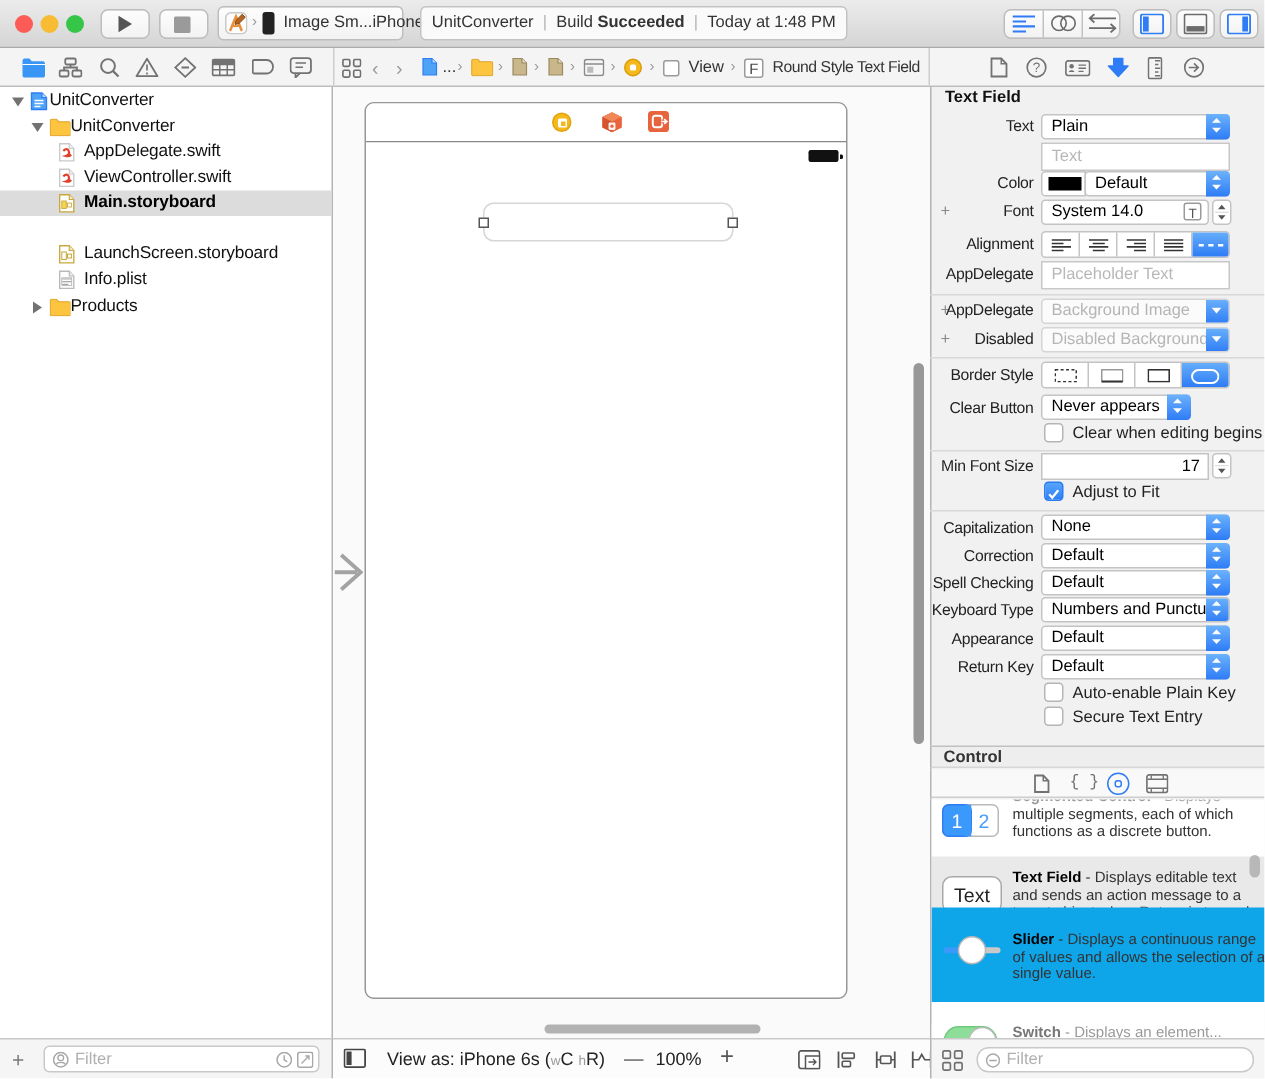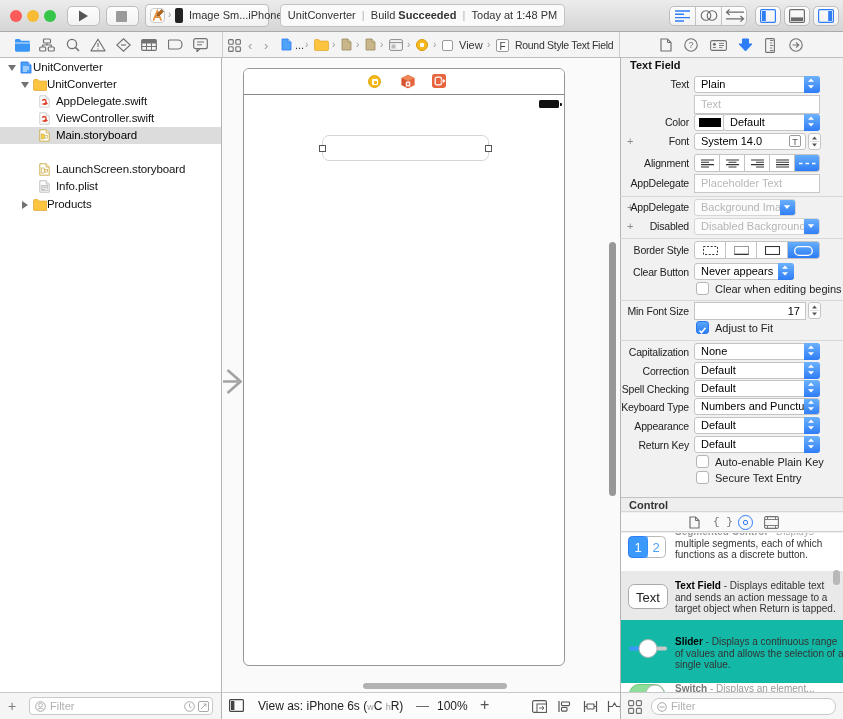--- a/index.html
+++ b/index.html
@@ -263,21 +263,21 @@
         </svg>
   <span class="abs" style="left:56px">AppDelegate.swift</span>
  </div>
  <div class="trow" style="top:69px;background:#dcdcdc">
   <svg class="abs" style="left:39px;top:2px" width="11" height="13" viewBox="0 0 11 13">
           <path d="M0.8 0.8h6.4L10.2 4v8.2H0.8z" fill="#fff" stroke="#c9a93f" stroke-width="0.9"></path>
           <path d="M7.2 0.8V4h3" fill="#f6ecca" stroke="#c9a93f" stroke-width="0.8"></path>
           <rect x="2.2" y="5" width="3" height="5" fill="#f6d44b" stroke="#c9a93f" stroke-width="0.6"></rect>
           <rect x="6" y="6.4" width="2.6" height="2.6" fill="#fff" stroke="#c9a93f" stroke-width="0.6"></rect>
         </svg>
-  <span class="abs" style="left:56px;font-weight:normal;color:#000">Main.storyboard</span>
+  <span class="abs" style="left:56px;font-weight:bold;color:#000">Main.storyboard</span>
  </div>
  <div class="trow" style="top:103px">
   <svg class="abs" style="left:39px;top:2px" width="11" height="13" viewBox="0 0 11 13">
           <path d="M0.8 0.8h6.4L10.2 4v8.2H0.8z" fill="#fff" stroke="#c9a93f" stroke-width="0.9"></path>
           <path d="M7.2 0.8V4h3" fill="#f6ecca" stroke="#c9a93f" stroke-width="0.8"></path>
           <rect x="2.2" y="5" width="3" height="5" fill="none" stroke="#c9a93f" stroke-width="0.7"></rect>
           <rect x="6" y="6.4" width="2.6" height="2.6" fill="none" stroke="#c9a93f" stroke-width="0.7"></rect>
         </svg>
   <span class="abs" style="left:56px">LaunchScreen.storyboard</span>
  </div>
@@ -433,21 +433,21 @@
       </svg>
  <svg class="abs" style="left:104px;top:7px" width="17" height="3" viewBox="0 0 17 3">
         <path d="M0 1.5h3.5M6.5 1.5H10M13 1.5h3.5" stroke="#fff" stroke-width="1.6"></path>
       </svg>
 </div>
 <div class="ulbl" style="left:560px;top:177px;width:129px">AppDelegate</div>
 <div class="tfield" style="left:694px;top:174px;width:126px">Placeholder Text</div>
 <div class="usep" style="left:620px;top:196px"></div>
 <div class="plus" style="left:627px;top:201px">+</div>
 <div class="ulbl" style="left:560px;top:201px;width:129px">AppDelegate</div>
-<div class="pop dis" style="left:694px;top:199px;width:102px;overflow:hidden;white-space:nowrap">Background Image<span class="cap"><svg width="14" height="15" viewBox="0 0 14 15">
+<div class="pop dis" style="left:694px;top:199px;width:126px;overflow:hidden;white-space:nowrap">Background Image<span class="cap"><svg width="14" height="15" viewBox="0 0 14 15">
           <path d="M7 5l-3.2-3h6.4z" fill="#fff" opacity="0"></path>
           <path d="M3.8 6.2h6.4L7 10z" fill="#fff"></path>
         </svg></span></div>
 <div class="plus" style="left:627px;top:220px">+</div>
 <div class="ulbl" style="left:560px;top:220px;width:129px">Disabled</div>
 <div class="pop dis" style="left:694px;top:218px;width:126px;overflow:hidden;white-space:nowrap">Disabled Background Ima<span class="cap"><svg width="14" height="15" viewBox="0 0 14 15">
           <path d="M3.8 6.2h6.4L7 10z" fill="#fff"></path>
         </svg></span></div>
 <div class="usep" style="left:620px;top:238px"></div>
 <div class="ulbl" style="left:560px;top:244px;width:129px">Border Style</div>
@@ -550,21 +550,21 @@
         </svg>
   <div class="libtxt" style="top:-7px"><b style="color:#9a9a9a">Segmented Control</b><span style="color:#aaa"> - Displays</span><br>multiple segments, each of which<br>functions as a discrete button.</div>
  </div>
  <div class="librow" style="top:38px;height:49px;background:#e9e9e9">
   <svg style="position:absolute;left:7px;top:13px" width="40" height="25" viewBox="0 0 40 25">
           <rect x="0.5" y="0.5" width="39" height="24" rx="6" fill="#fff" stroke="#a9a9a9"></rect>
           <text x="20" y="17.5" font-size="13" text-anchor="middle" fill="#222" font-family="Liberation Sans">Text</text>
         </svg>
   <div class="libtxt" style="top:9px"><b>Text Field</b> - Displays editable text<br>and sends an action message to a<br>target object when Return is tapped.</div>
  </div>
- <div class="librow" style="top:87px;height:63px;background:#14b8a6">
+ <div class="librow" style="top:72px;height:63px;background:#0ea5e9">
   <svg style="position:absolute;left:7px;top:18px" width="40" height="21" viewBox="0 0 40 21">
           <rect x="1" y="8.5" width="17" height="4" rx="2" fill="#3b99fc"></rect>
           <rect x="22" y="8.5" width="17" height="4" rx="2" fill="#c9c9c9"></rect>
           <circle cx="20" cy="10.5" r="9" fill="#fff" stroke="#b5b5b5"></circle>
         </svg>
   <div class="libtxt" style="top:16px"><b>Slider</b> - Displays a continuous range<br>of values and allows the selection of a<br>single value.</div>
  </div>
  <div class="librow" style="top:150px;height:20px;background:#fff">
   <svg style="position:absolute;left:8px;top:1px" width="36" height="20" viewBox="0 0 36 20">
           <rect x="0.5" y="0.5" width="35" height="19" rx="9.5" fill="#8ede9a" stroke="#6cc97c"></rect>

